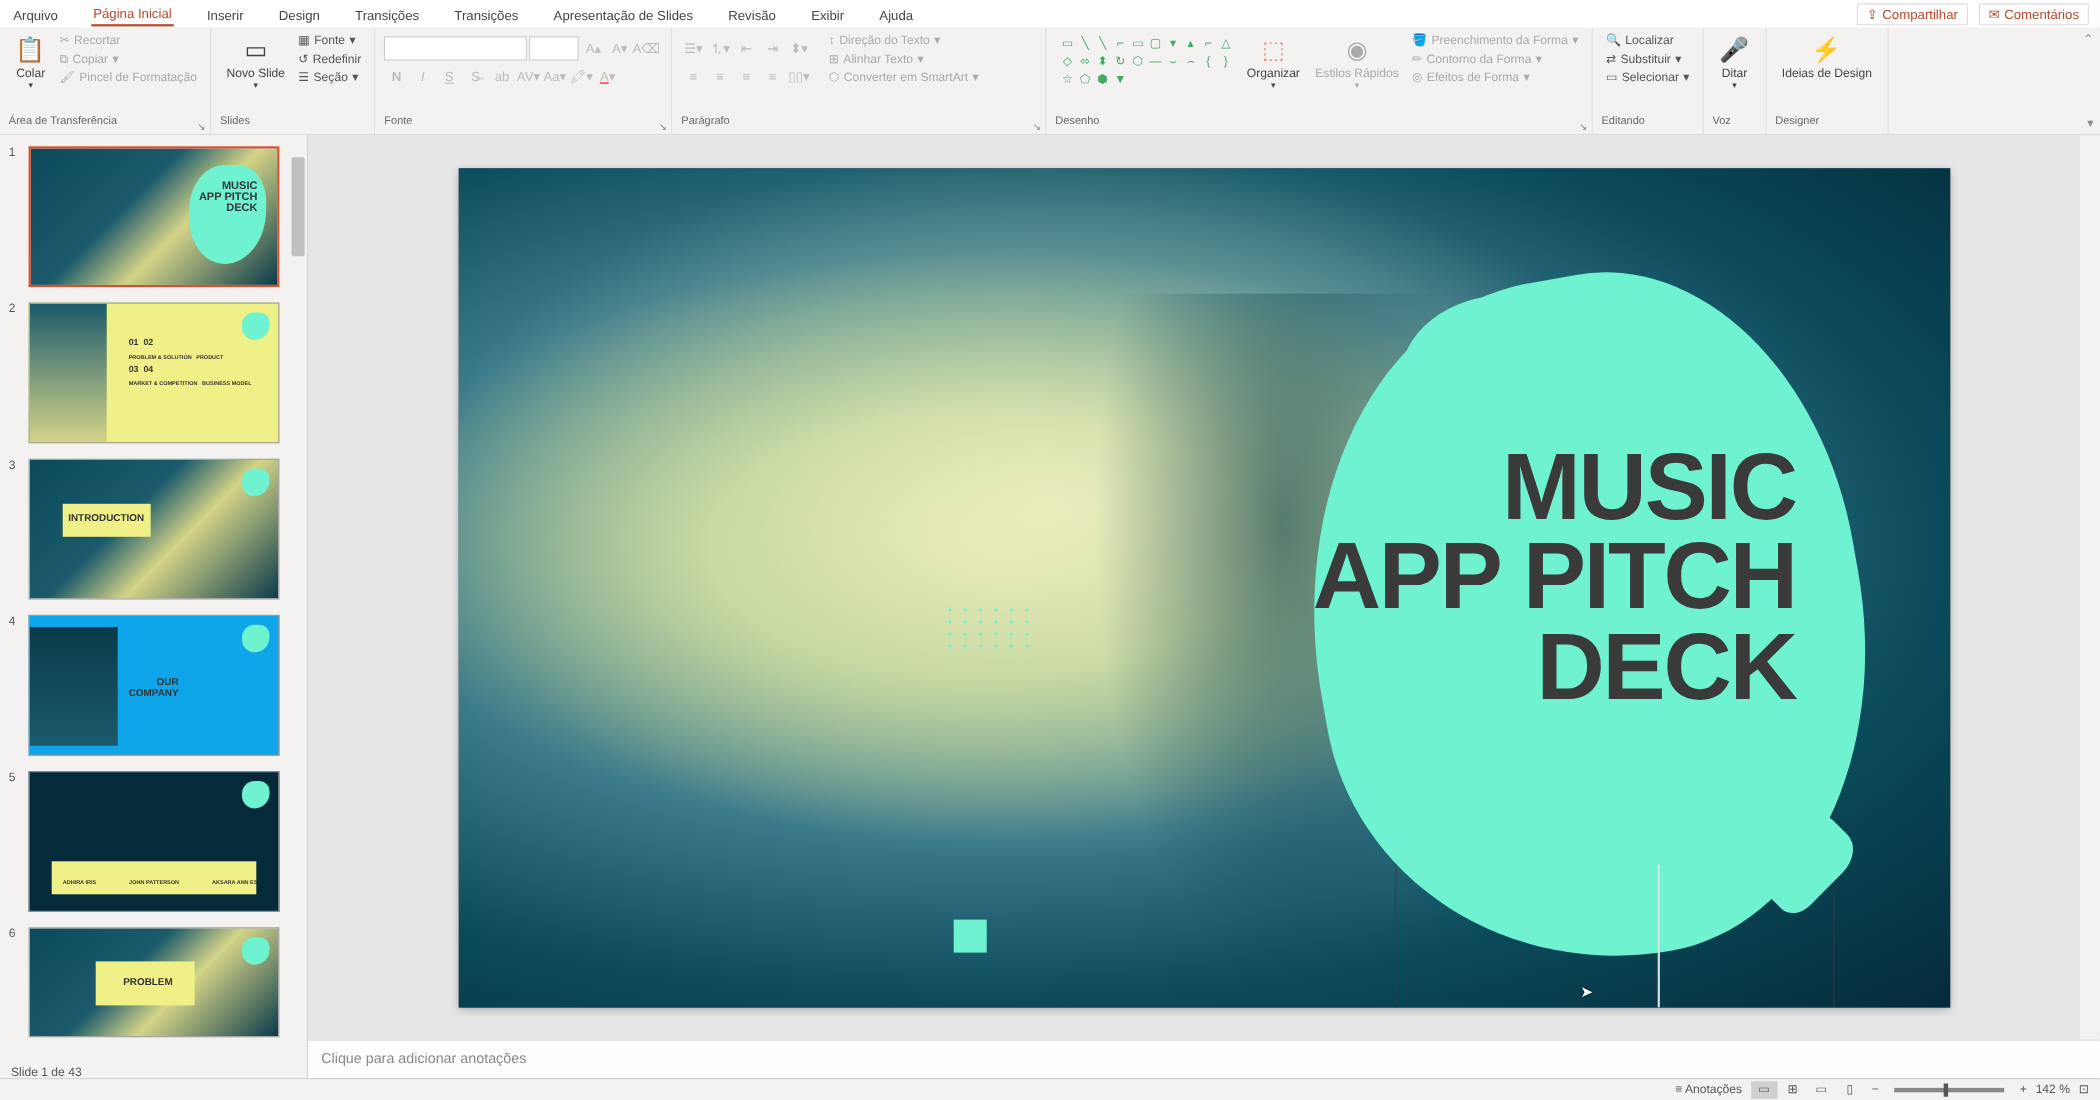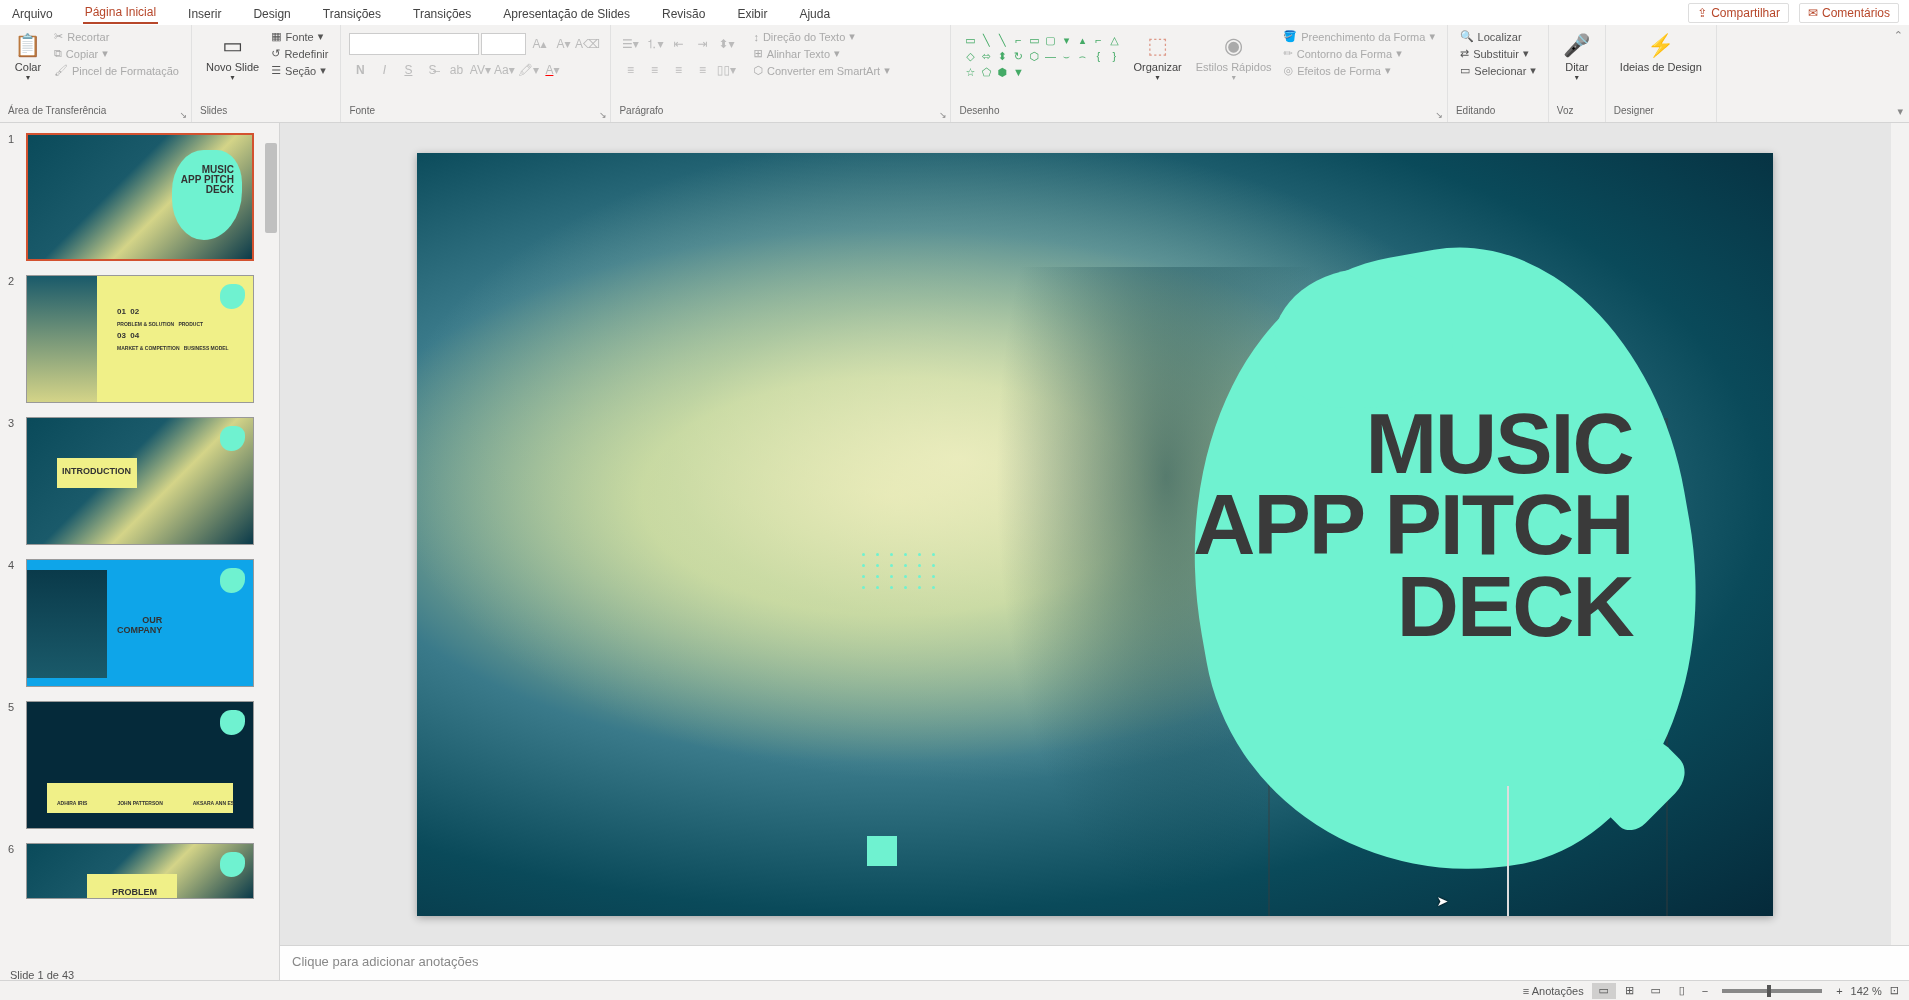--- a/index.html
+++ b/index.html
@@ -349,21 +349,21 @@
               <span>ADHIRA IRIS</span>
               <span>JOHN PATTERSON</span>
               <span>AKSARA ANN ES</span>
             </div>
       </div>
         </div>
     </div>
     <div style="position:relative;">
       <span class="slide-num" style="top:0;">6</span>
       <div class="thumb-wrap">
-          <div class="thumb thumb-bg-teal" style="height:56px;">
+          <div class="thumb thumb-bg-teal" style="height:100px;">
         <div style="position:absolute; left:60px; top:30px; width:90px; height:40px; background:#f0f088;"></div>
         <div style="position:absolute; left:85px; top:43px; font-size:9px; font-weight:900; color:#333;">PROBLEM</div>
         <div class="thumb-blob" style="right:8px; top:8px; width:25px; height:25px;"></div>
       </div>
         </div>
     </div>
     <div class="panel-scrollbar">
         <div class="panel-scroll-thumb"></div>
       </div>
   </div>

